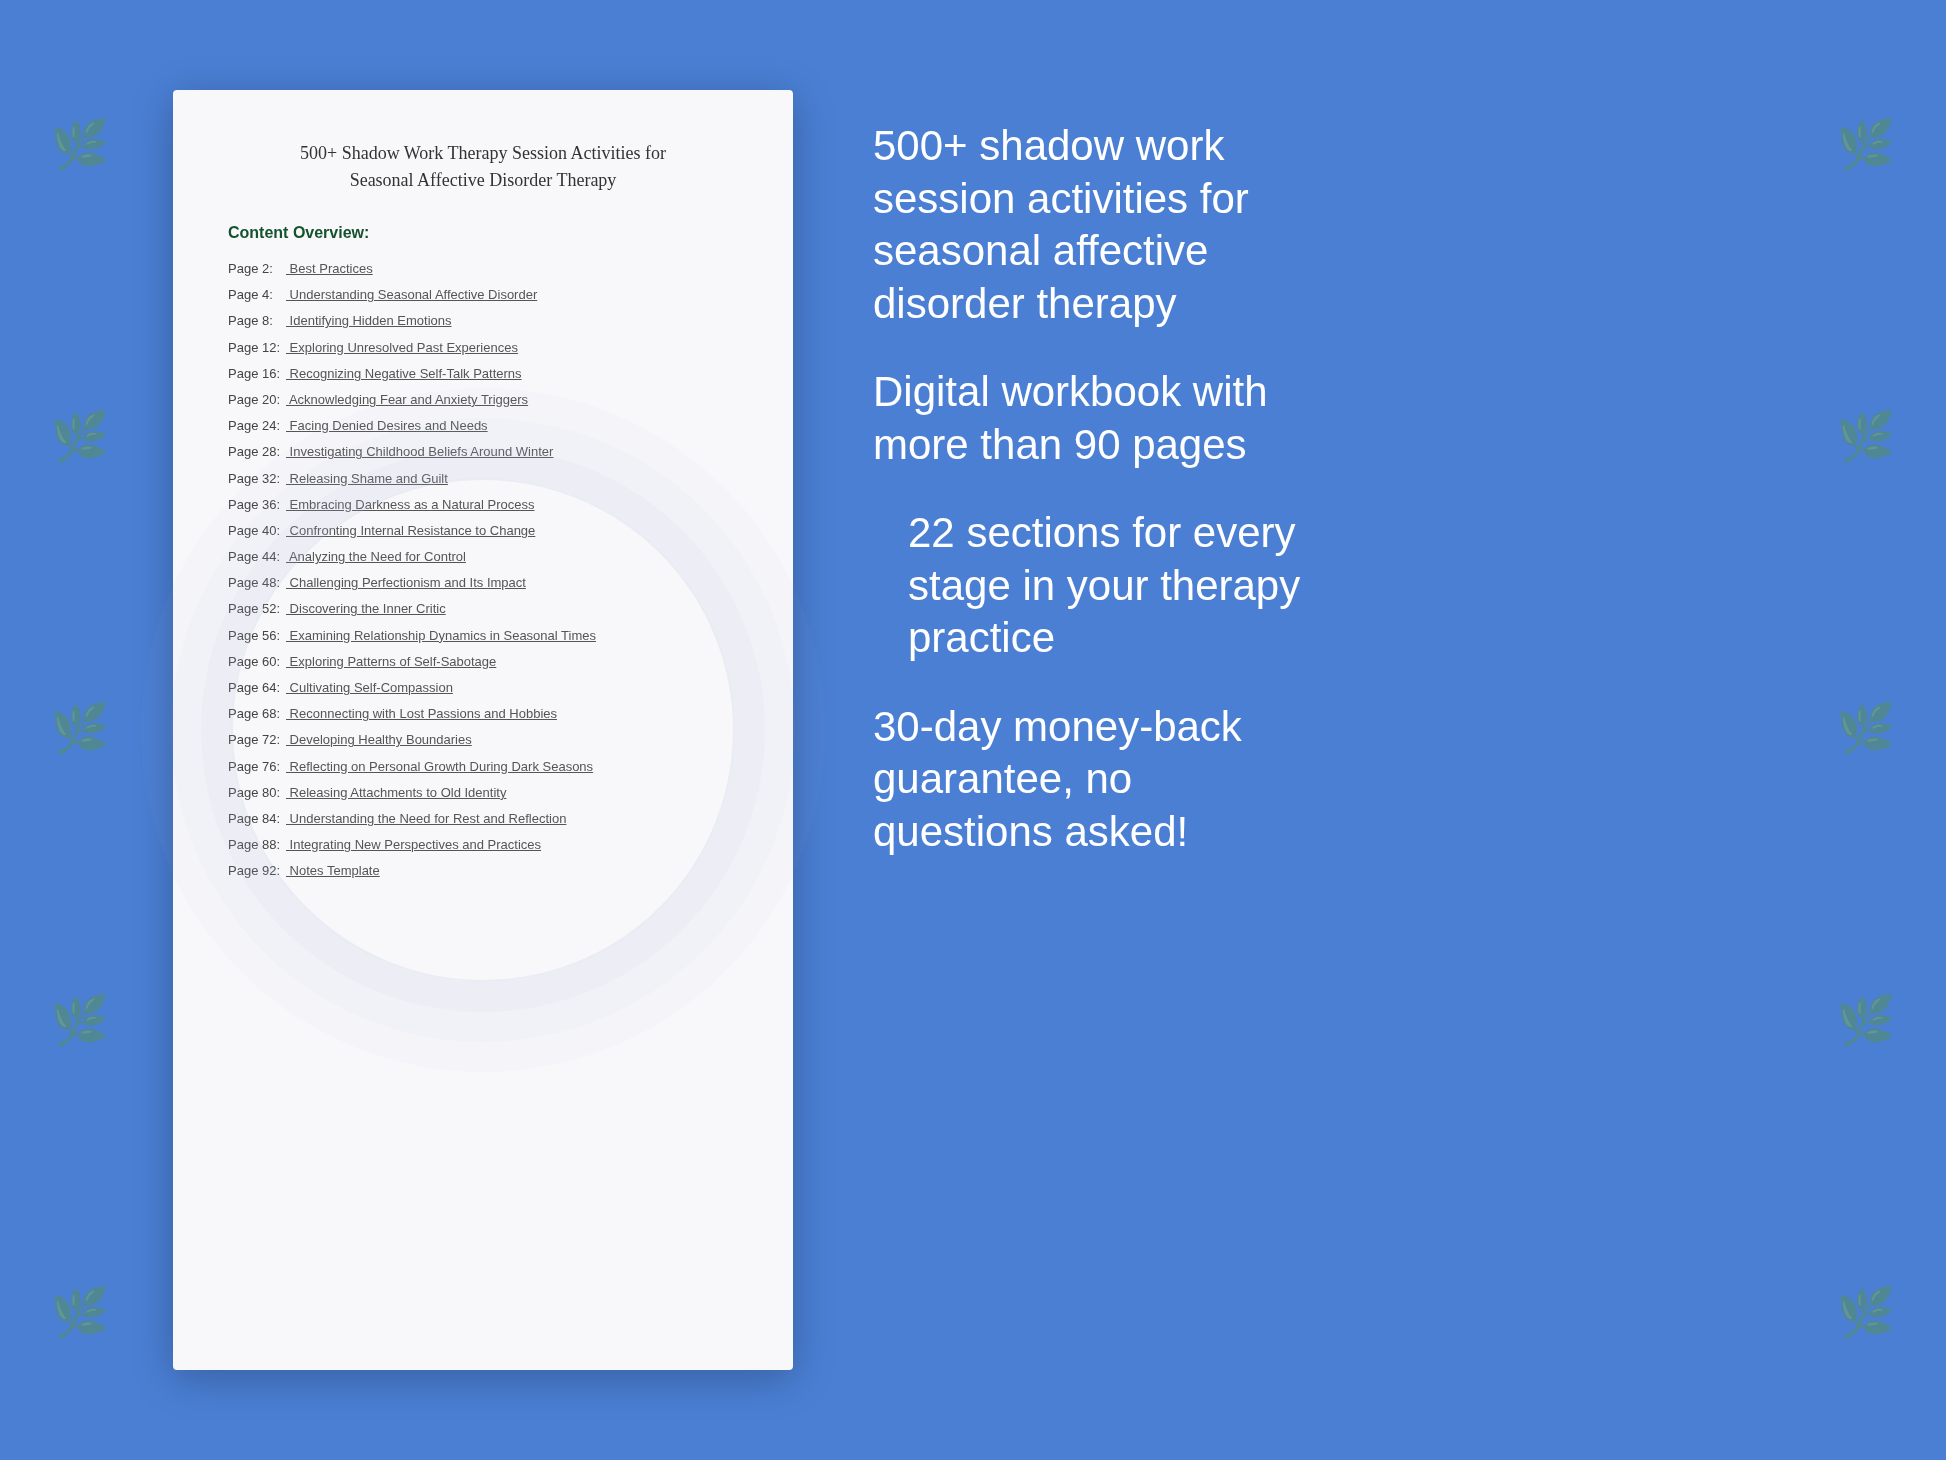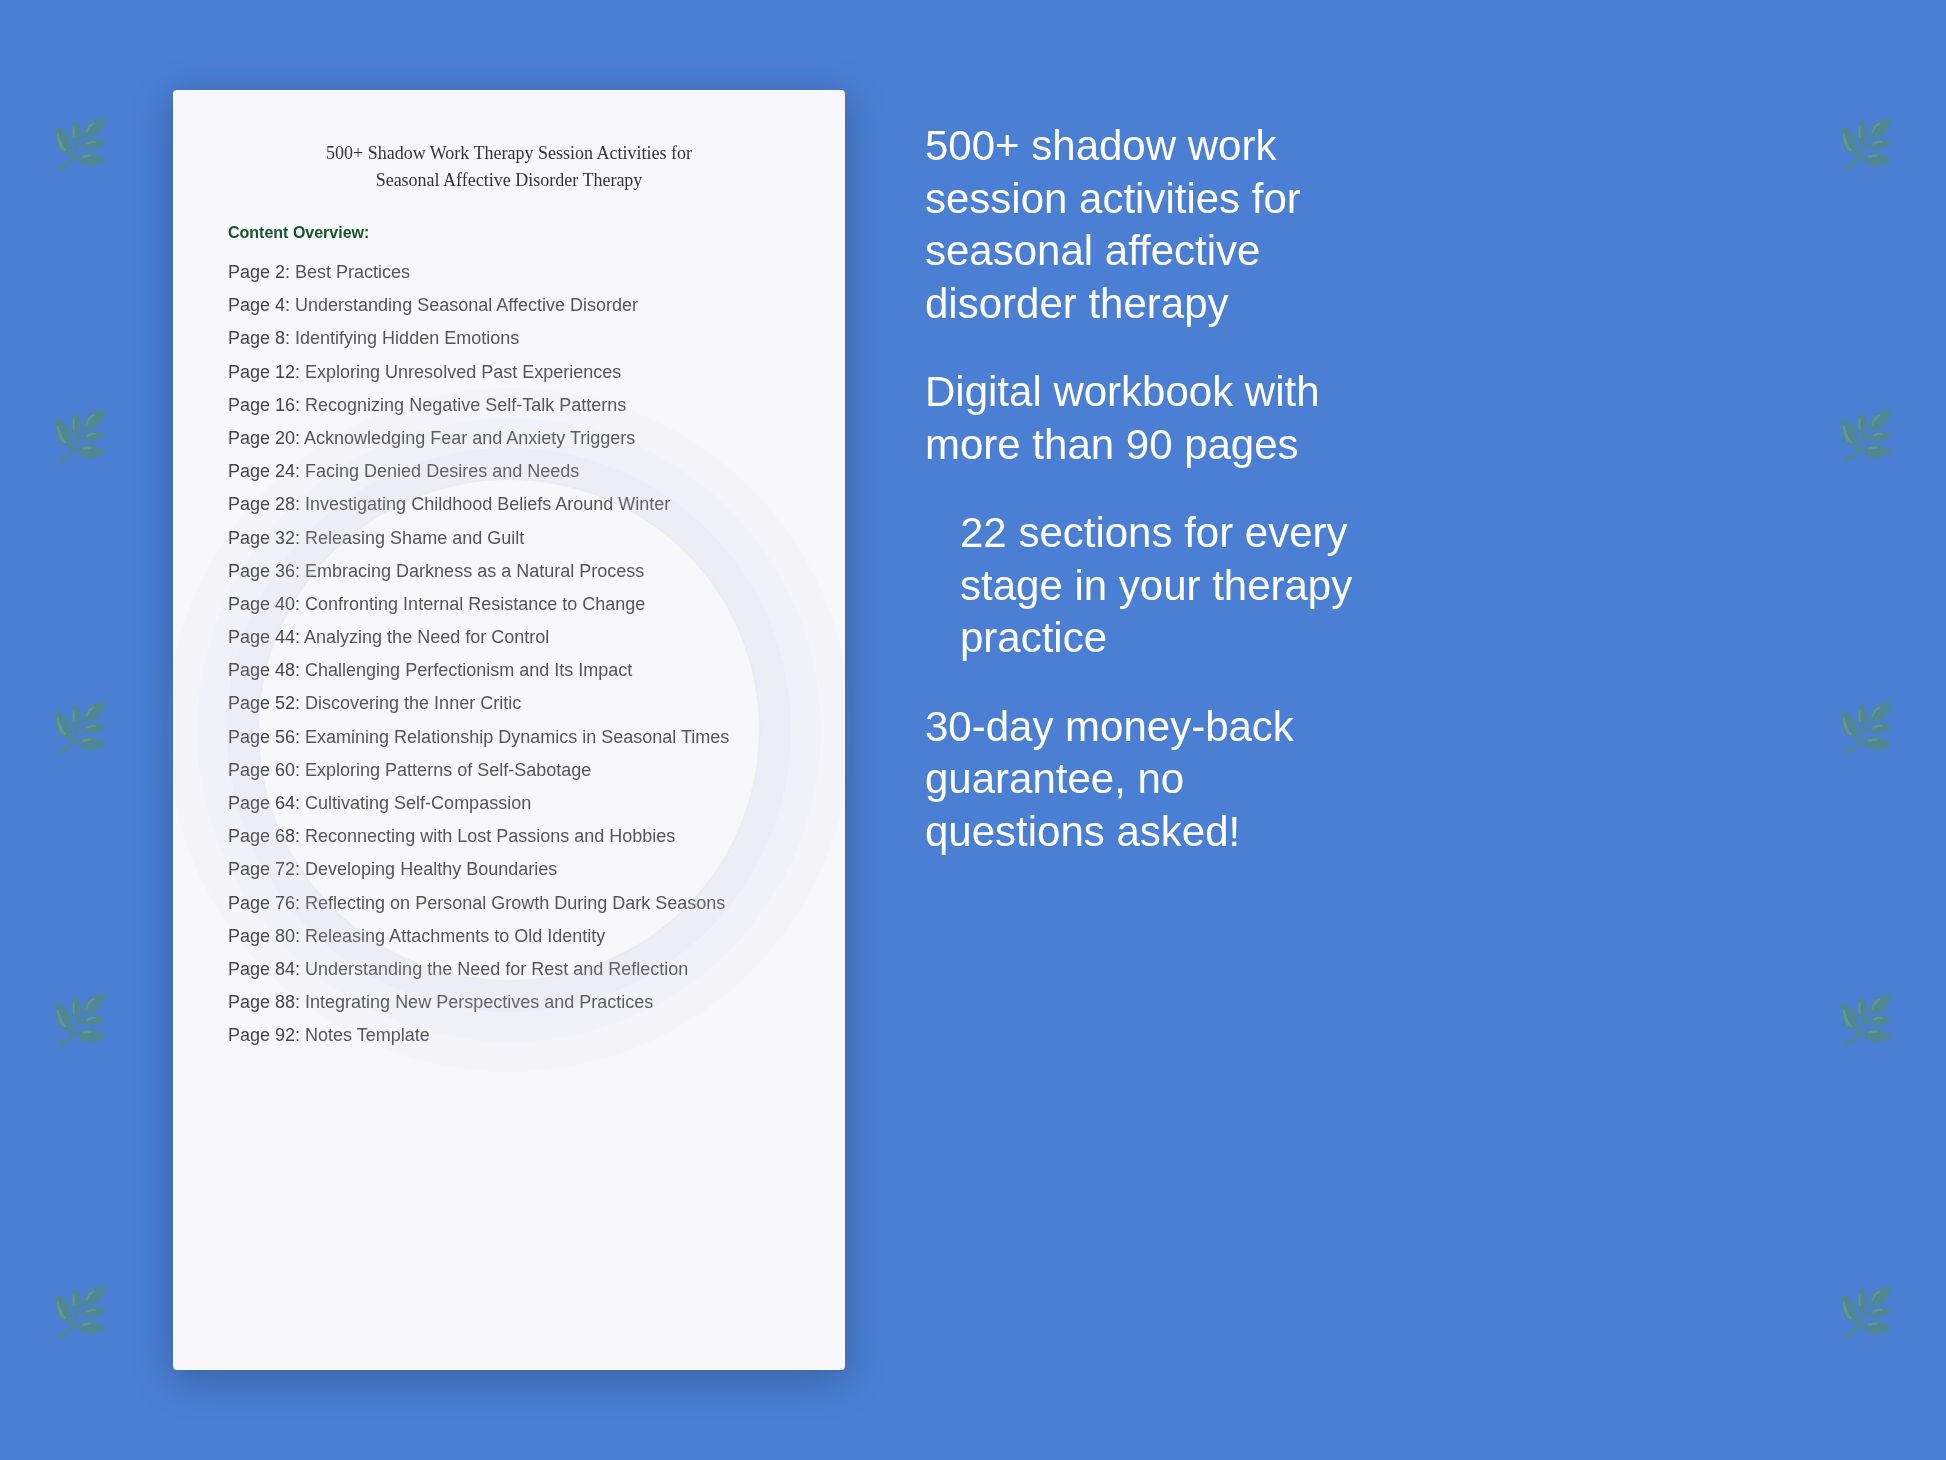--- a/index.html
+++ b/index.html
@@ -48,21 +48,21 @@
       width: 1600px;
       gap: 80px;
       padding: 60px 0;
     }
 
     
     .document-panel {
       background: #f8f8fa;
       border-radius: 4px;
       box-shadow: 0 8px 40px rgba(0,0,0,0.25);
-      width: 672px;
+      width: 620px;
       min-height: 1280px;
       padding: 50px 55px 60px 55px;
       position: relative;
       flex-shrink: 0;
     }
 
     
     .document-panel::before {
       content: '';
       position: absolute;
@@ -95,24 +95,25 @@
       color: #14532d;
       font-weight: 600;
       margin-bottom: 14px;
     }
 
     .toc-list {
       list-style: none;
     }
 
     .toc-item {
-      font-size: 18px;
+      font-size: 13px;
       color: #555;
       padding: 4px 0;
       line-height: 1.4;
+      text-decoration: underline;
     }
 
     .toc-item .page-num {
       display: inline-block;
       min-width: 58px;
       font-weight: 500;
       color: #444;
     }
 
     

